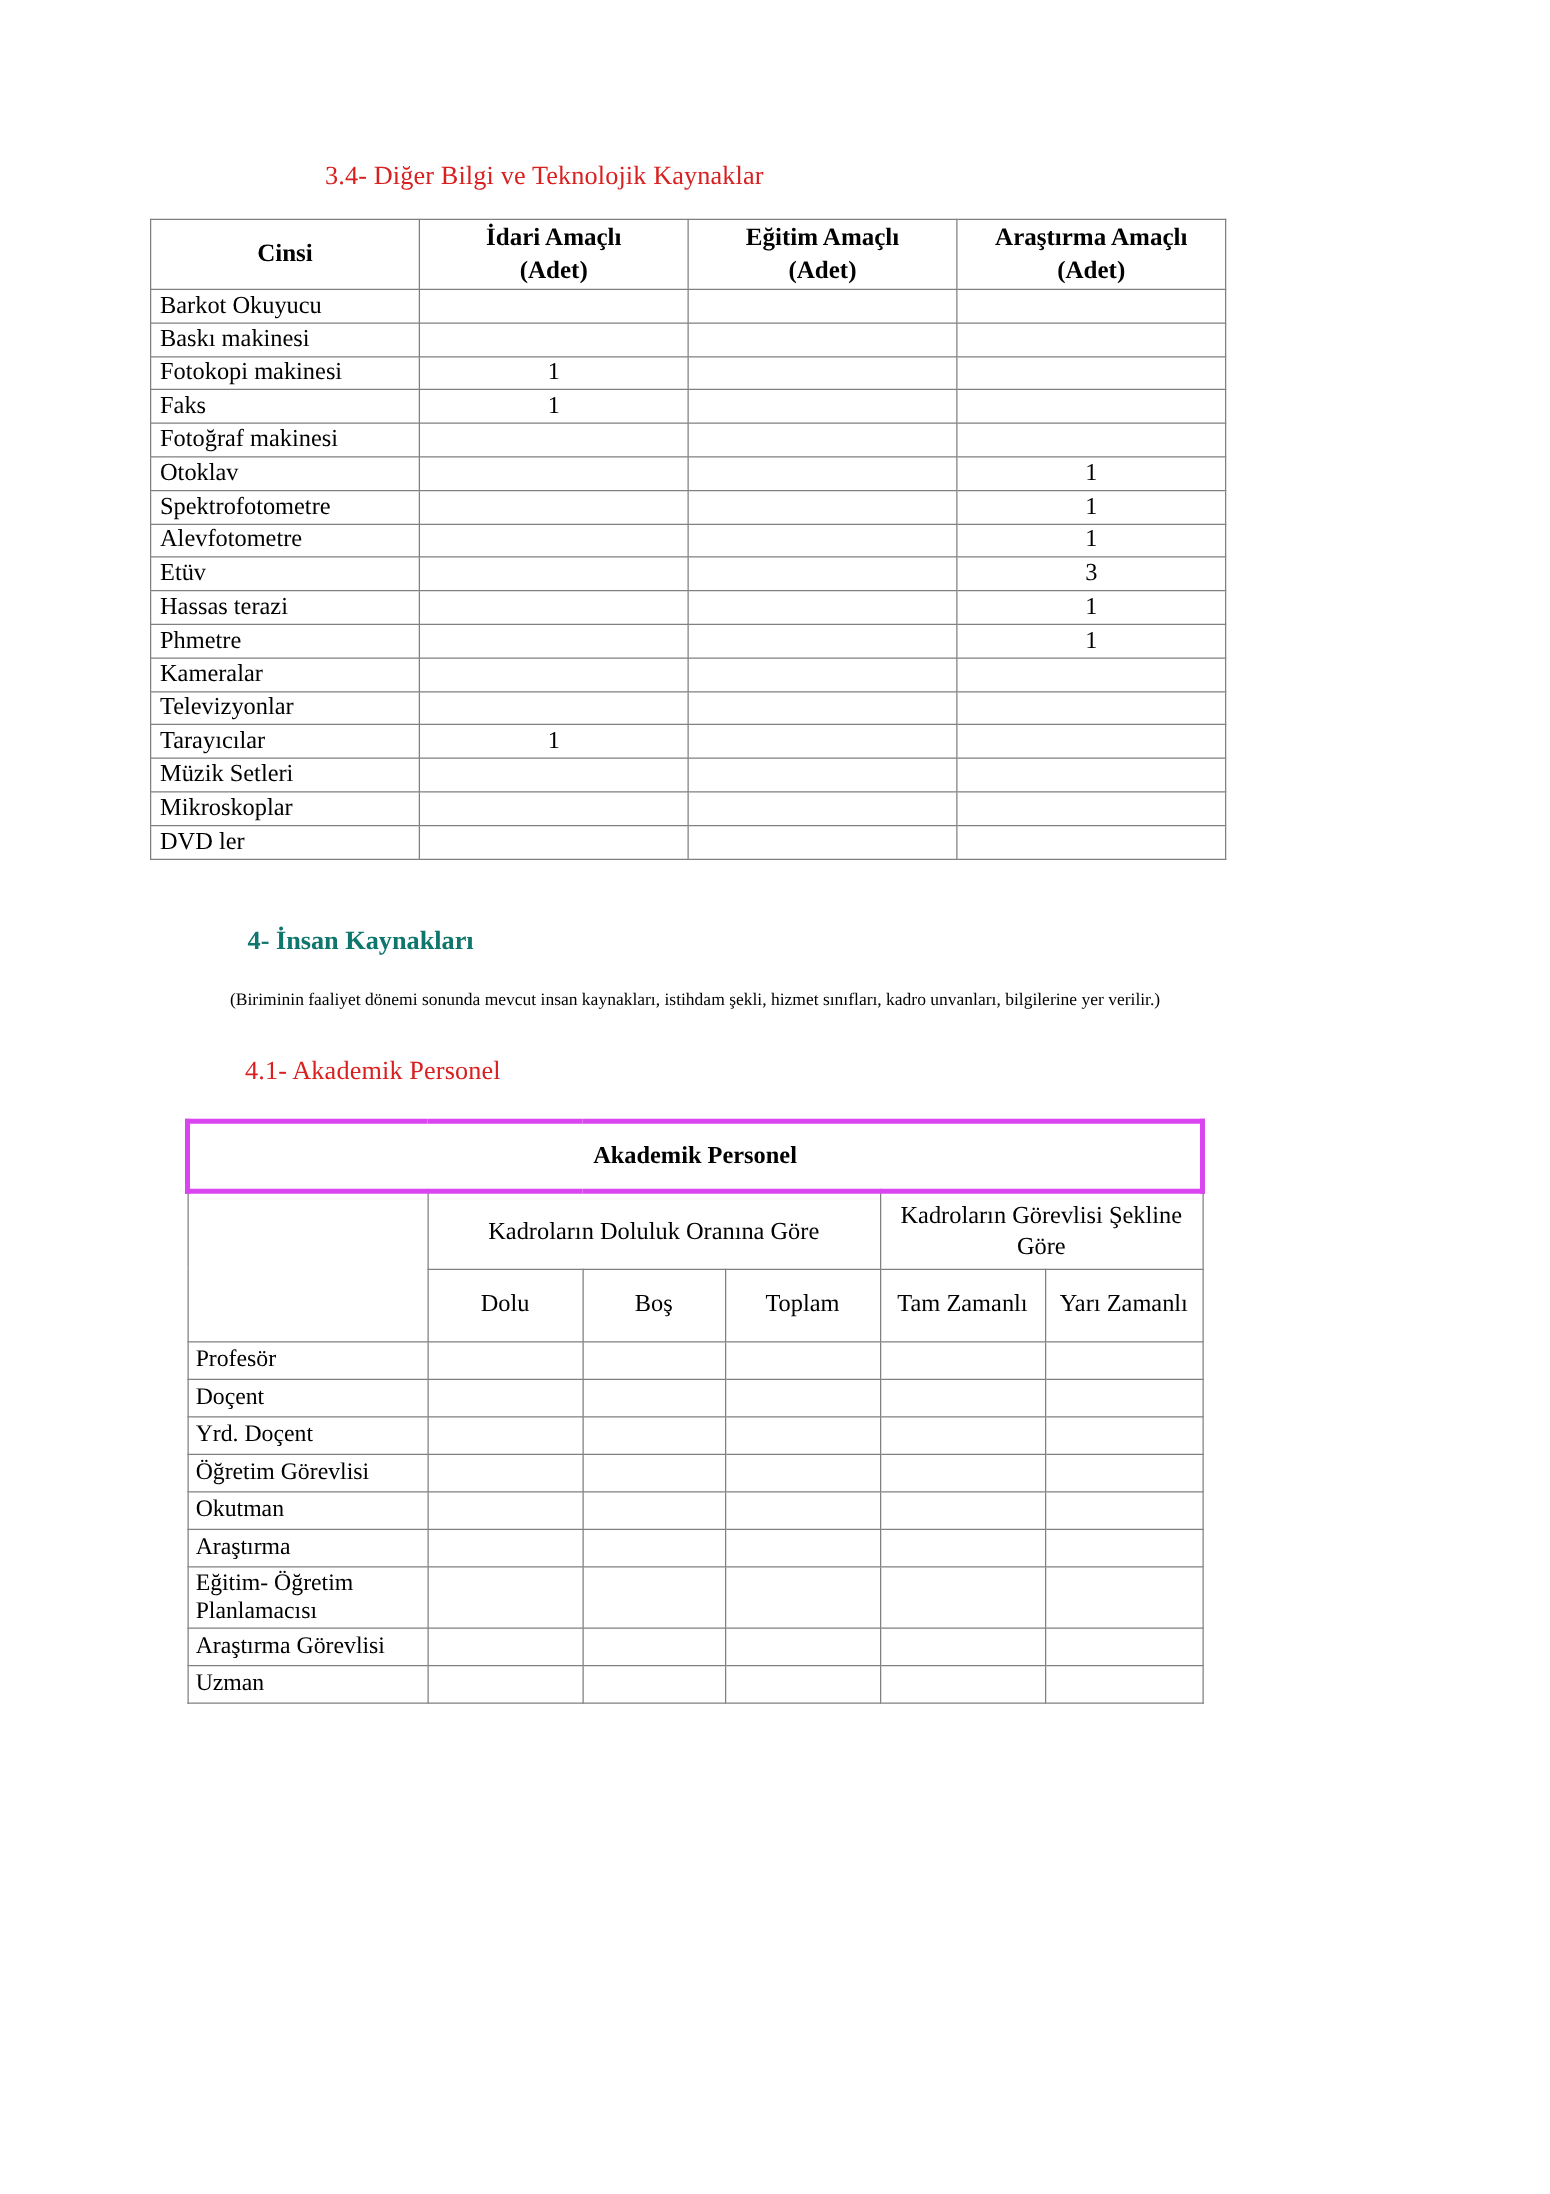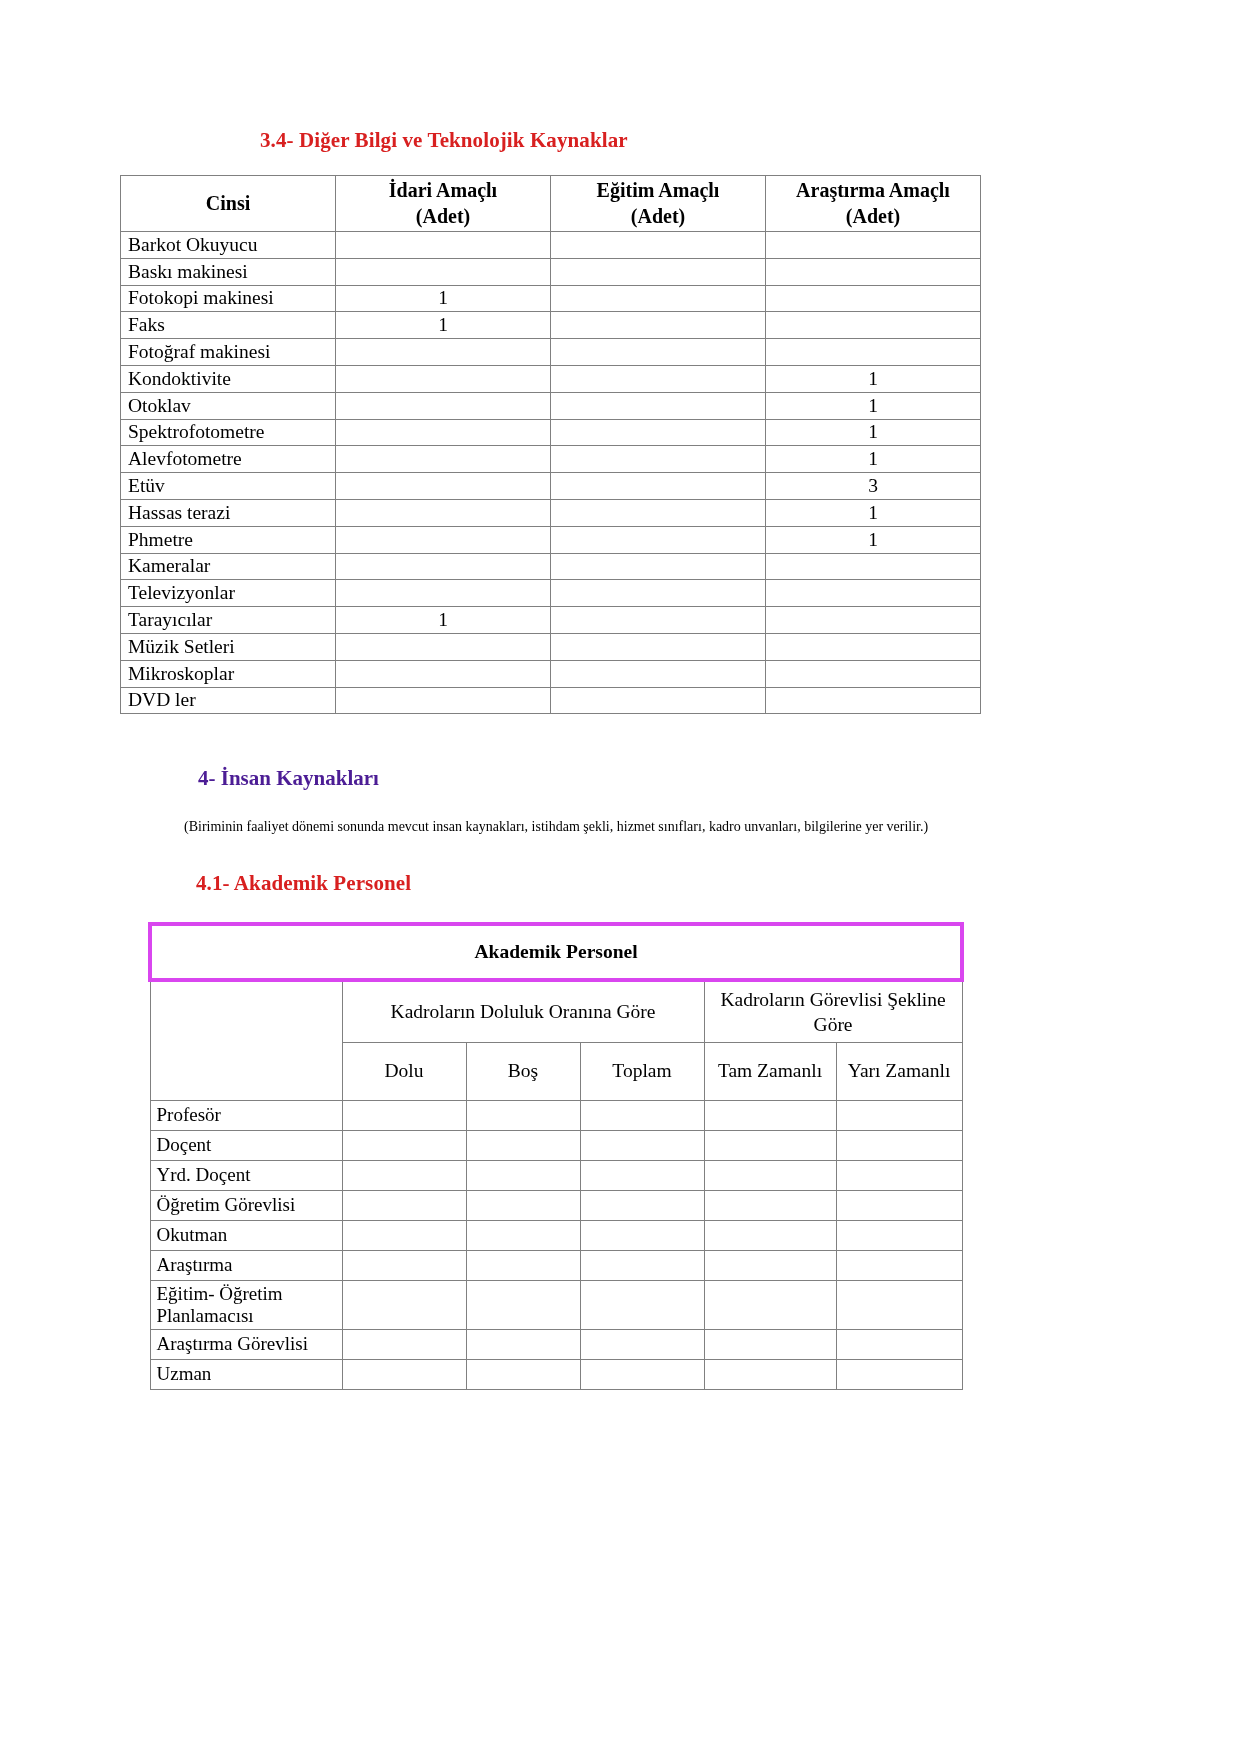--- a/index.html
+++ b/index.html
@@ -18,38 +18,38 @@
   .page {
     width: 1240px;
     min-height: 1755px;
     padding: 96px 120px 60px 120px;
     position: relative;
   }
 
   
   .heading-red {
     color: #d82020;
-    font-weight: bold;
+    font-weight: normal;
     font-size: 21px;
     margin: 0;
     padding: 0;
     letter-spacing: 0.1px;
   }
   .h-34 {
     margin-left: 140px;
     margin-top: 32px;
     margin-bottom: 22px;
   }
   .h-41 {
     margin-left: 76px;
     margin-top: 34px;
     margin-bottom: 26px;
   }
   .heading-black {
-    color: #4c1d95;
+    color: #0f766e;
     font-weight: bold;
     font-size: 21px;
     margin: 0;
   }
   .h-4 {
     margin-left: 78px;
     margin-top: 52px;
     margin-bottom: 26px;
   }
 
@@ -210,26 +210,20 @@
           <td class="num"></td>
           <td class="num"></td>
         </tr>
         <tr>
           <td class="lbl">Fotoğraf makinesi</td>
           <td class="num"></td>
           <td class="num"></td>
           <td class="num"></td>
         </tr>
         <tr>
-          <td class="lbl">Kondoktivite</td>
-          <td class="num"></td>
-          <td class="num"></td>
-          <td class="num">1</td>
-        </tr>
-        <tr>
           <td class="lbl">Otoklav</td>
           <td class="num"></td>
           <td class="num"></td>
           <td class="num">1</td>
         </tr>
         <tr>
           <td class="lbl">Spektrofotometre</td>
           <td class="num"></td>
           <td class="num"></td>
           <td class="num">1</td>

